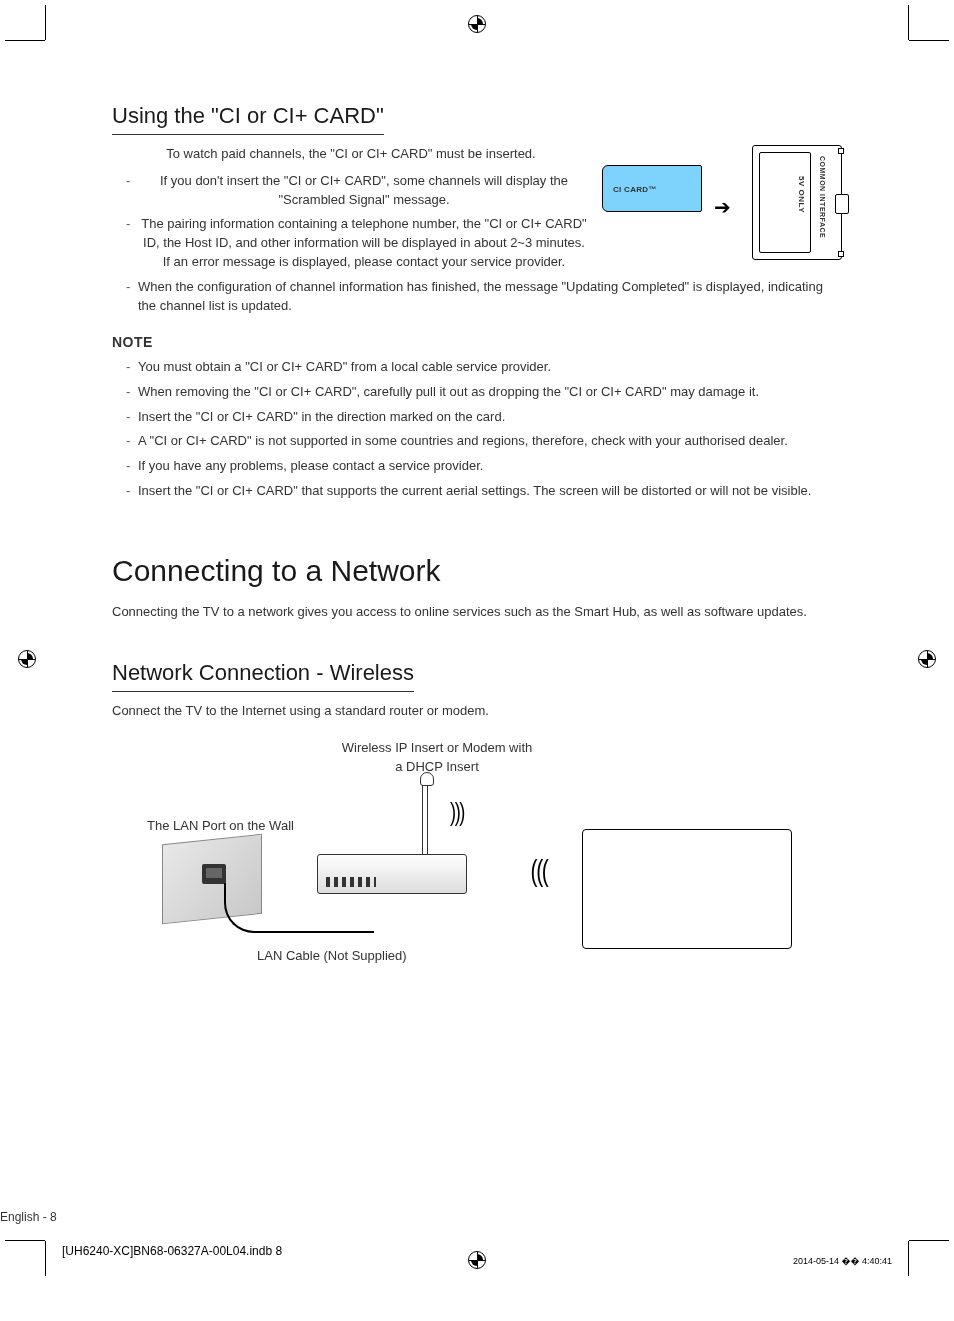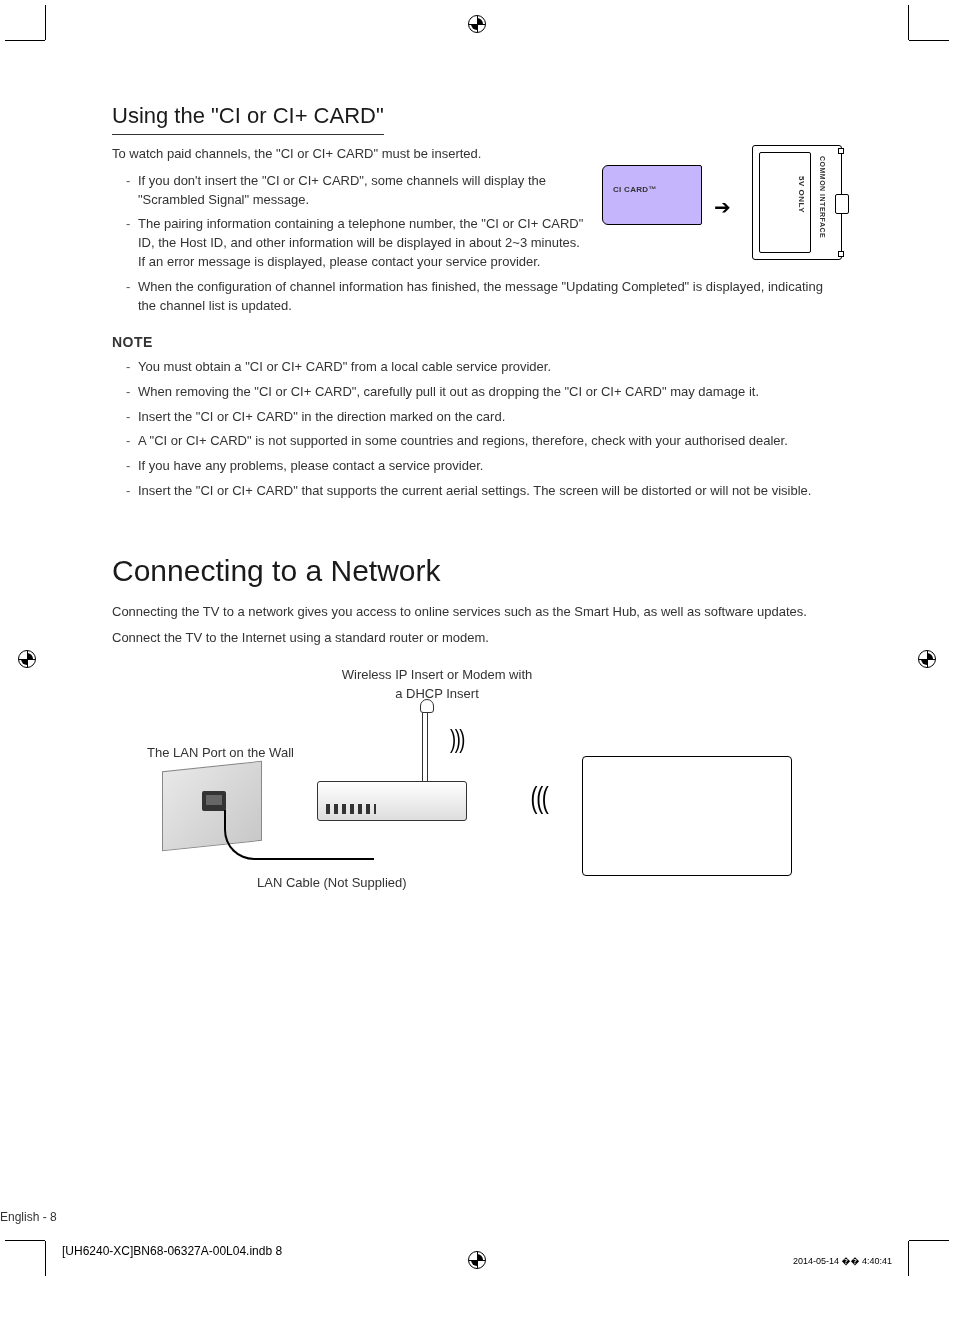--- a/index.html
+++ b/index.html
@@ -64,35 +64,35 @@
     color: #1a1a1a;
     margin-top: 48px;
     margin-bottom: 10px;
   }
   .intro { margin-bottom: 8px; color:#333; }
   ul.dash { list-style: none; padding-left: 14px; }
   ul.dash li { position: relative; padding-left: 12px; margin-bottom: 6px; color:#333; }
   ul.dash li::before { content: "-"; position: absolute; left: 0; color:#555; }
   .note-head { font-weight: bold; margin-top: 16px; margin-bottom: 6px; font-size: 14px; letter-spacing: 0.5px; }
 
-  .ci-wrap { display: flex; gap: 12px; align-items: flex-start; }
+  .ci-wrap { display: flex; gap: 12px; align-items: flex-start; text-align: center; }
   .ci-text { flex: 1; }
   .ci-figure {
     width: 240px;
     flex-shrink: 0;
     position: relative;
     height: 120px;
   }
   .ci-card {
     position: absolute;
     left: 0; top: 20px;
-    width: 100px; height: 60px;
+    width: 100px; height: 47px;
     border: 1.5px solid #000;
     border-radius: 6px 2px 2px 6px;
-    background: #c4b5fd;
+    background: #7dd3fc;
   }
   .ci-card-label {
     position:absolute; left:10px; top:18px;
     font-size: 8px; font-weight:bold; letter-spacing:0.3px;
   }
   .ci-arrow {
     position:absolute; left:112px; top:48px;
     font-size: 20px; color:#000;
   }
   .ci-slot {
@@ -247,20 +247,21 @@
     <li>Insert the "CI or CI+ CARD" in the direction marked on the card.</li>
     <li>A "CI or CI+ CARD" is not supported in some countries and regions, therefore, check with your authorised dealer.</li>
     <li>If you have any problems, please contact a service provider.</li>
     <li>Insert the "CI or CI+ CARD" that supports the current aerial settings. The screen will be distorted or will not be visible.</li>
   </ul>
 
   
   <h1 class="main">Connecting to a Network</h1>
   <p class="intro">Connecting the TV to a network gives you access to online services such as the Smart Hub, as well as software updates.</p>
 
+  <h2 class="section" style="margin-top:28px;">Network Connection - Wireless</h2>
   <p class="intro">Connect the TV to the Internet using a standard router or modem.</p>
 
   <div class="net-figure">
     <div class="router-caption">
       <span>Wireless IP Insert or Modem with</span><br>
       <span>a DHCP Insert</span>
     </div>
     <div class="wall-caption">The LAN Port on the Wall</div>
 
     <div class="wall-port"></div>

